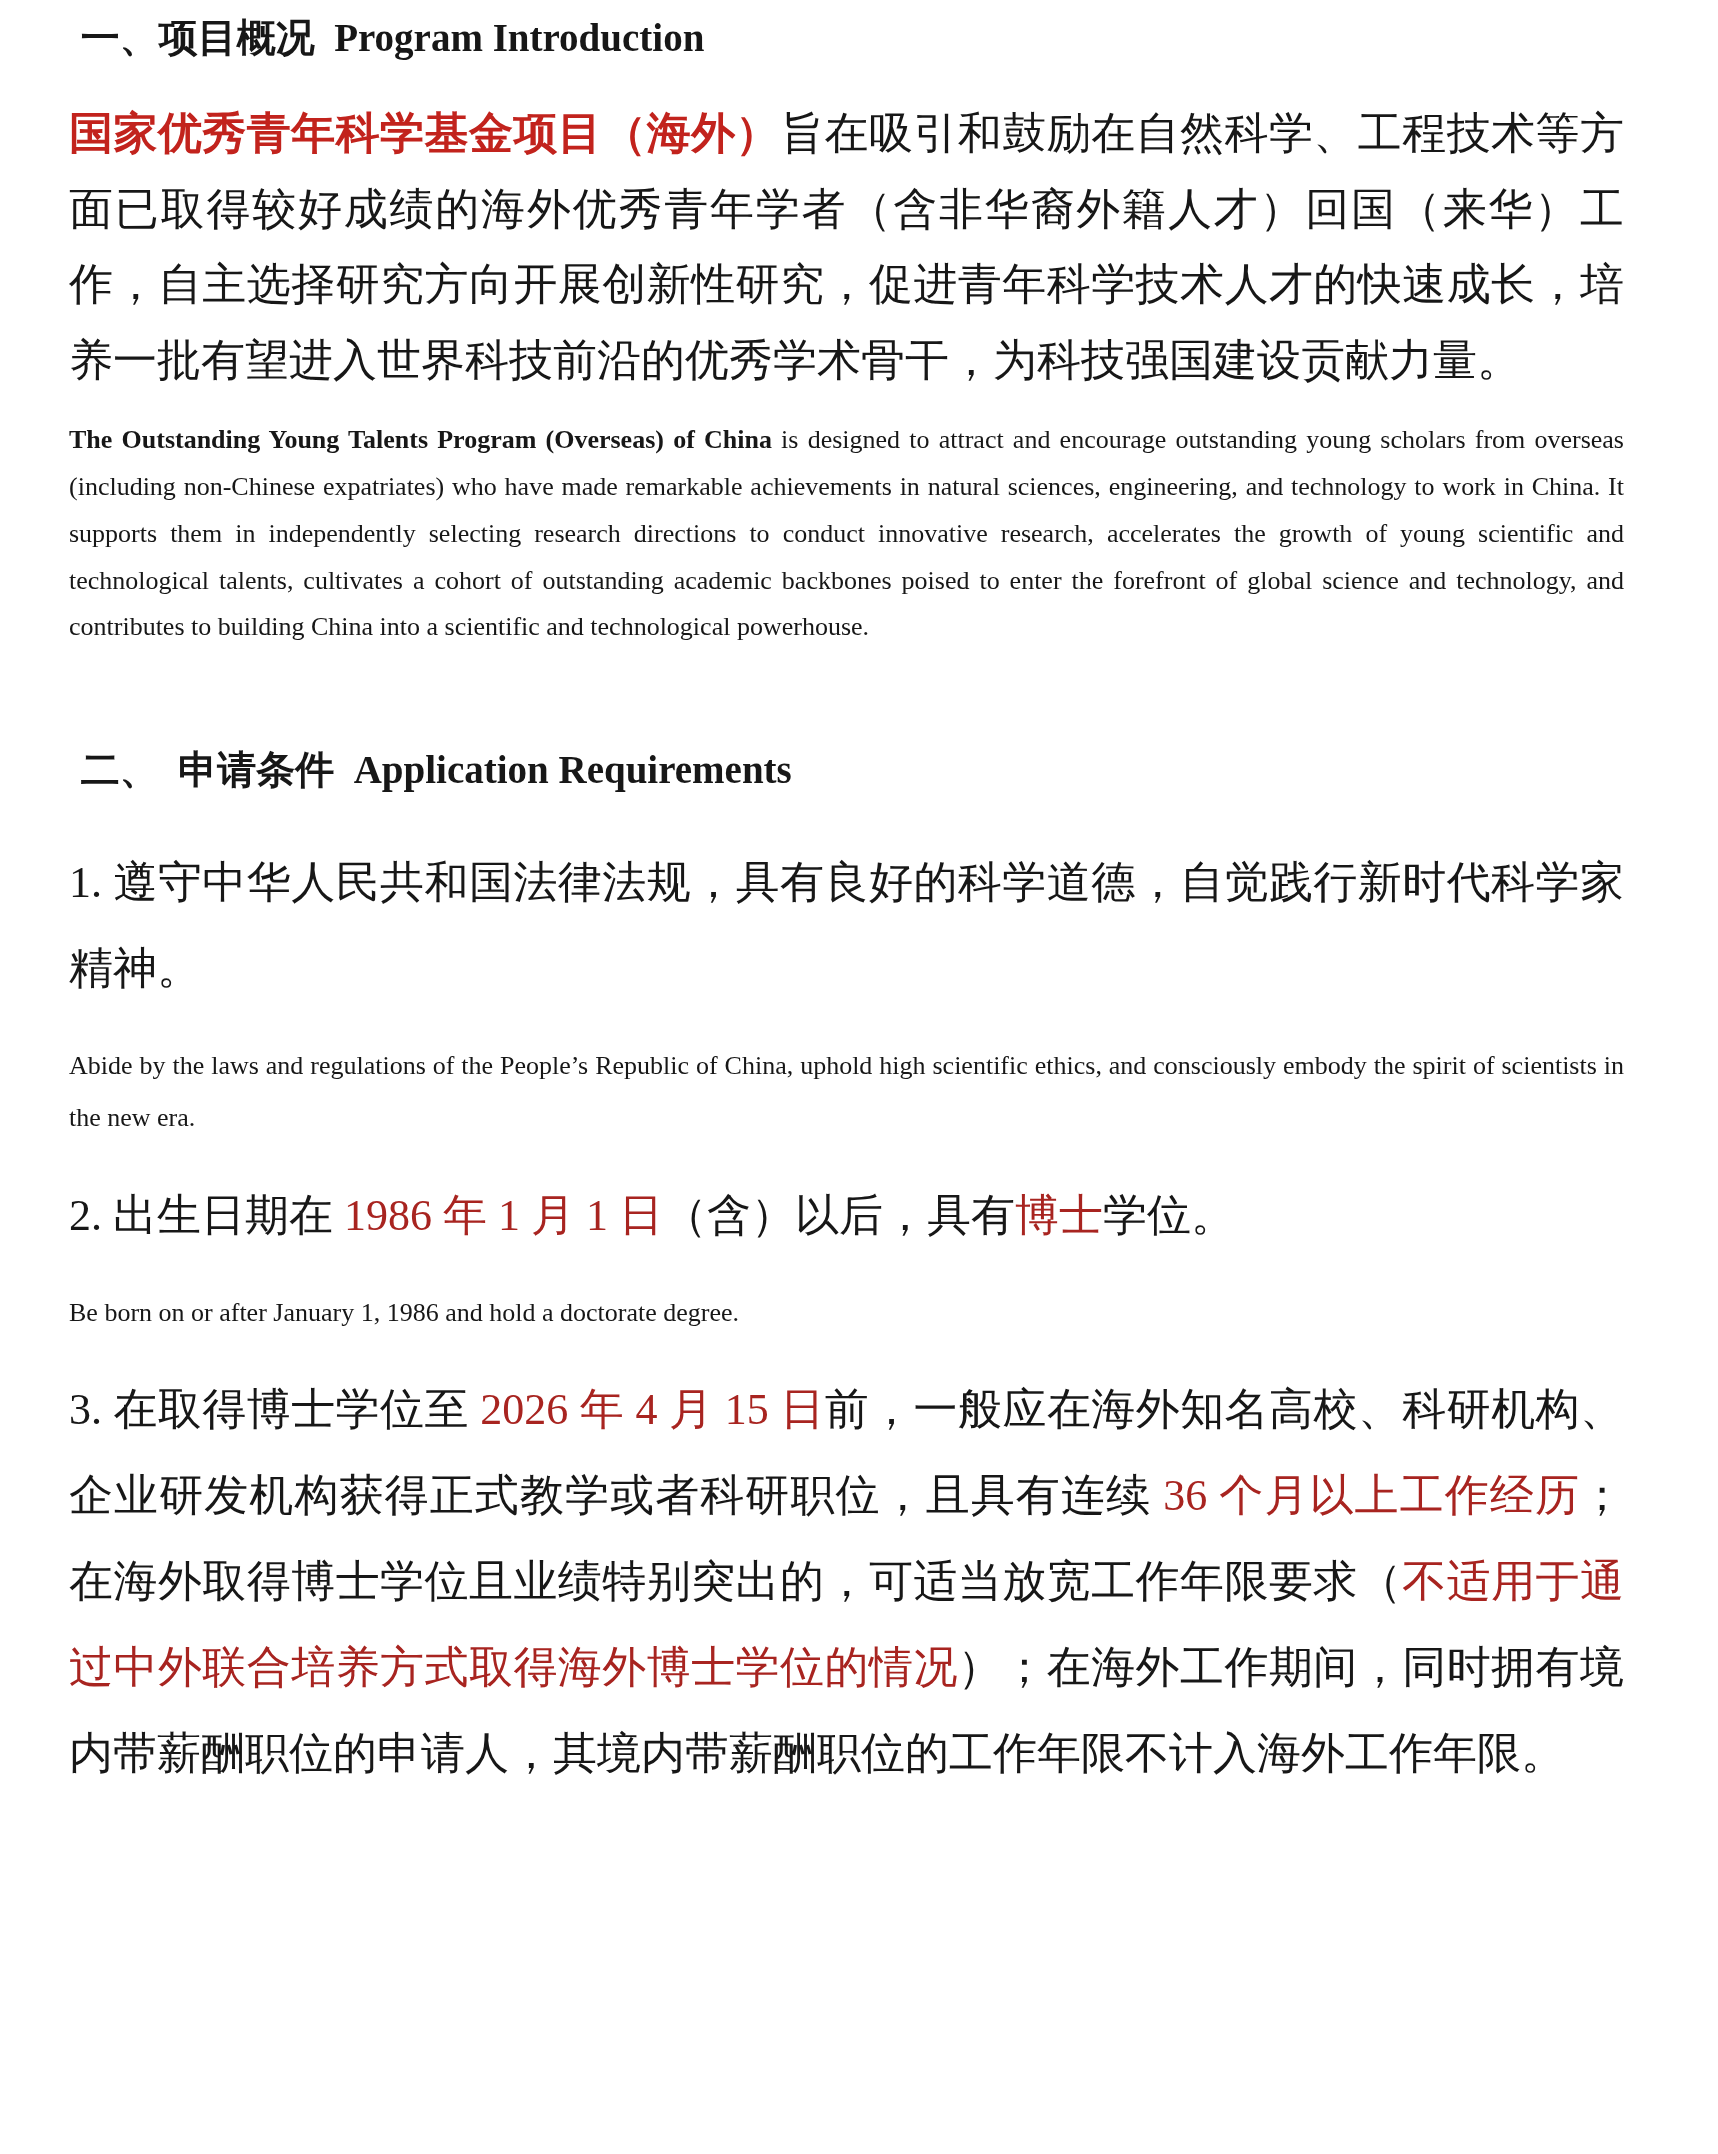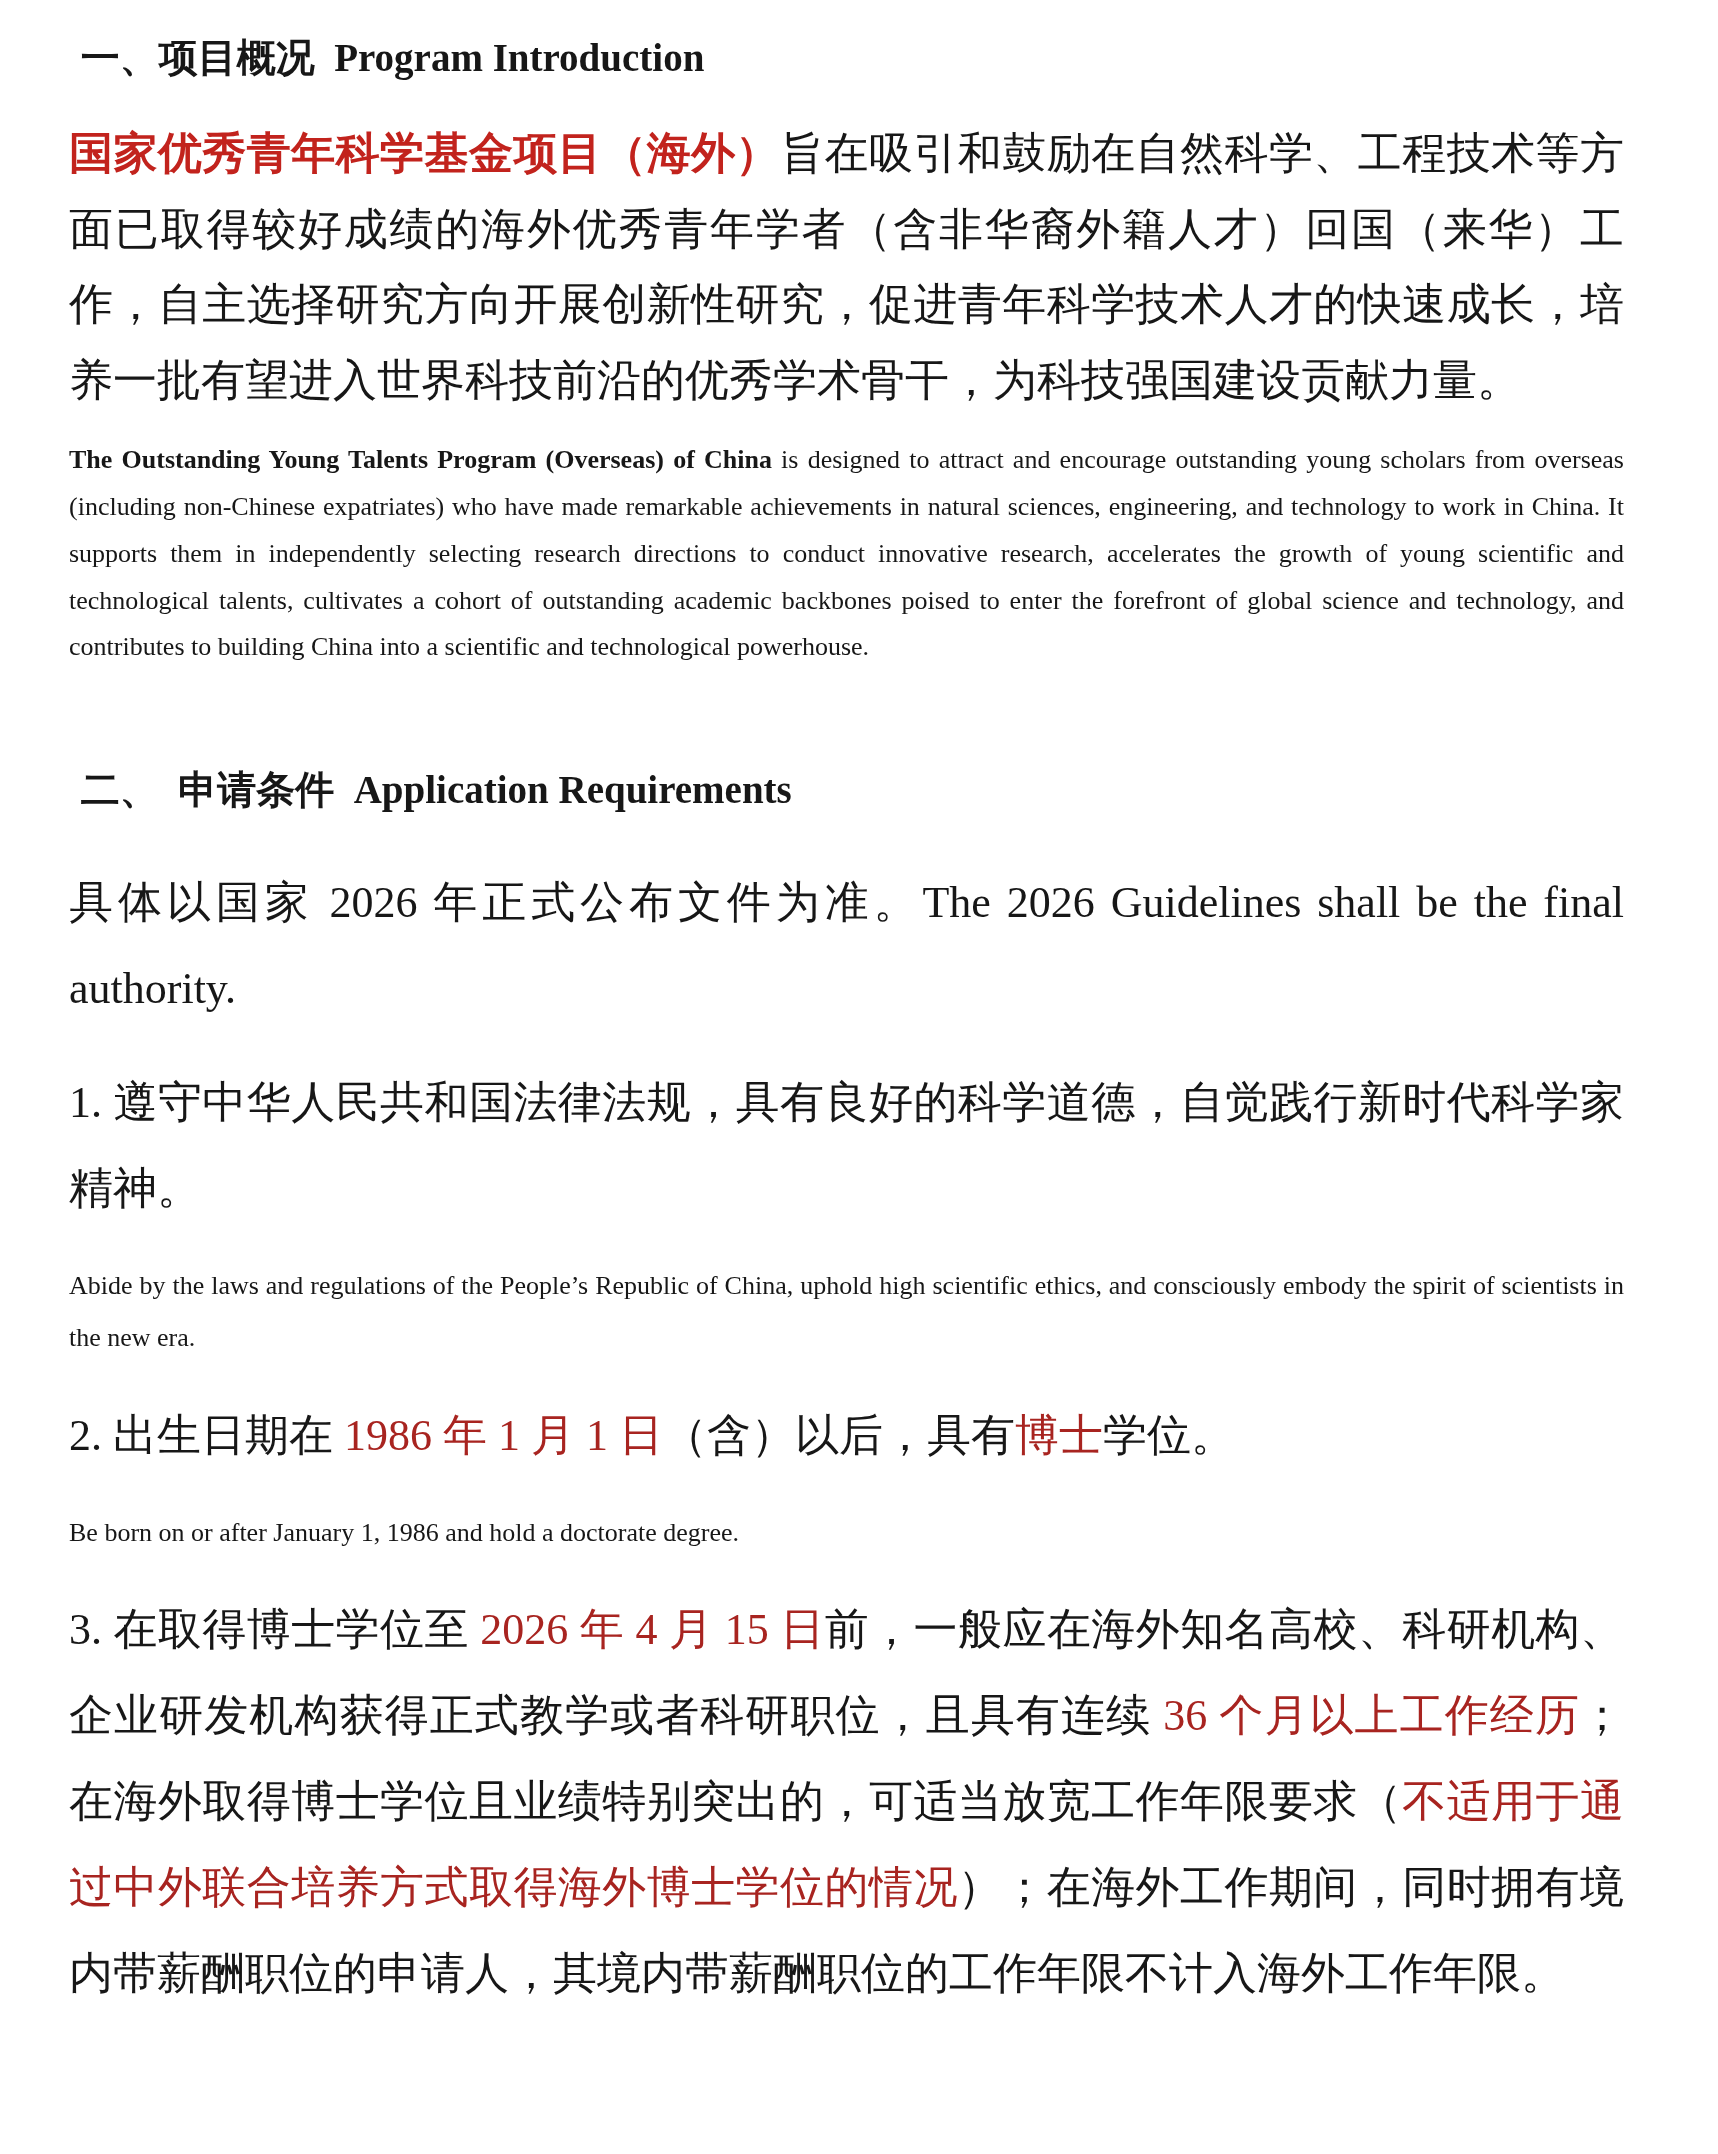--- a/index.html
+++ b/index.html
@@ -11,21 +11,20 @@
   html,body{margin:0;padding:0;background:var(--bg);}
   .page{
     position:relative;
     width:1718px;
     height:2042px;
     box-sizing:border-box;
     background:var(--bg);
     color:var(--text);
     padding:8.4px 94px 0 69px;
     overflow:hidden;
-    margin-top:20px;
   }
   
   .h{
     font-family:"Liberation Serif","DejaVu Serif",serif;
     font-weight:bold;
     font-size:39px;
     line-height:1.3;
     margin:0 0 0 11.7px;
     white-space:pre-wrap;
     color:var(--text);
@@ -65,21 +64,20 @@
 <div class="page">
 
   <h1 class="h h1"><span class="run-b">一、项目概况</span><span class="run-b"> </span><span class="run-b">Program Introduction</span></h1>
 
   <p class="p zh"><span class="run-rb">国家优秀青年科学基金项目（海外）</span><span>旨在吸引和鼓励在自然科学、工程技术等方面已取得较好成绩的海外优秀青年学者（含非华裔外籍人才）回国（来华）工作，自主选择研究方向开展创新性研究，促进青年科学技术人才的快速成长，培养一批有望进入世界科技前沿的优秀学术骨干，为科技强国建设贡献力量。</span></p>
 
   <p class="p en s1-en"><span class="run-b">The Outstanding Young Talents Program (Overseas) of China</span><span> is designed to attract and encourage outstanding young scholars from overseas (including non-Chinese expatriates) who have made remarkable achievements in natural sciences, engineering, and technology to work in China. It supports them in independently selecting research directions to conduct innovative research, accelerates the growth of young scientific and technological talents, cultivates a cohort of outstanding academic backbones poised to enter the forefront of global science and technology, and contributes to building China into a scientific and technological powerhouse.</span></p>
 
   <h1 class="h h2"><span class="run-b">二、</span><span class="run-b"> 申请条件</span><span class="run-b"> Application Requirements</span></h1>
 
-  <p class="p zh s2"><span>具体以国家 2026 年正式公布文件为准。The 2026 Guidelines shall be the final authority.</span></p>
 
   <p class="p zh s2"><span>1. 遵守中华人民共和国法律法规，具有良好的科学道德，自觉践行新时代科学家精神。</span></p>
 
   <p class="p en s2"><span>Abide by the laws and regulations of the People’s Republic of China, uphold high scientific ethics, and consciously embody the spirit of scientists in the new era.</span></p>
 
   <p class="p zh s2"><span>2. 出生日期在 </span><span class="run-r">1986 年 1 月 1 日</span><span>（含）以后，具有</span><span class="run-r">博士</span><span>学位。</span></p>
 
   <p class="p en s2"><span>Be born on or after January 1, 1986 and hold a doctorate degree.</span></p>
 
   <p class="p zh s2"><span>3. 在取得博士学位至 </span><span class="run-r">2026 年 4 月 15 日</span><span>前，一般应在海外知名高校、科研机构、企业研发机构获得正式教学或者科研职位，且具有连续 </span><span class="run-r">36 个月以上工作经历</span><span>；在海外取得博士学位且业绩特别突出的，可适当放宽工作年限要求（</span><span class="run-r">不适用于通过中外联合培养方式取得海外博士学位的情况</span><span>）；在海外工作期间，同时拥有境内带薪酬职位的申请人，其境内带薪酬职位的工作年限不计入海外工作年限。</span></p>

